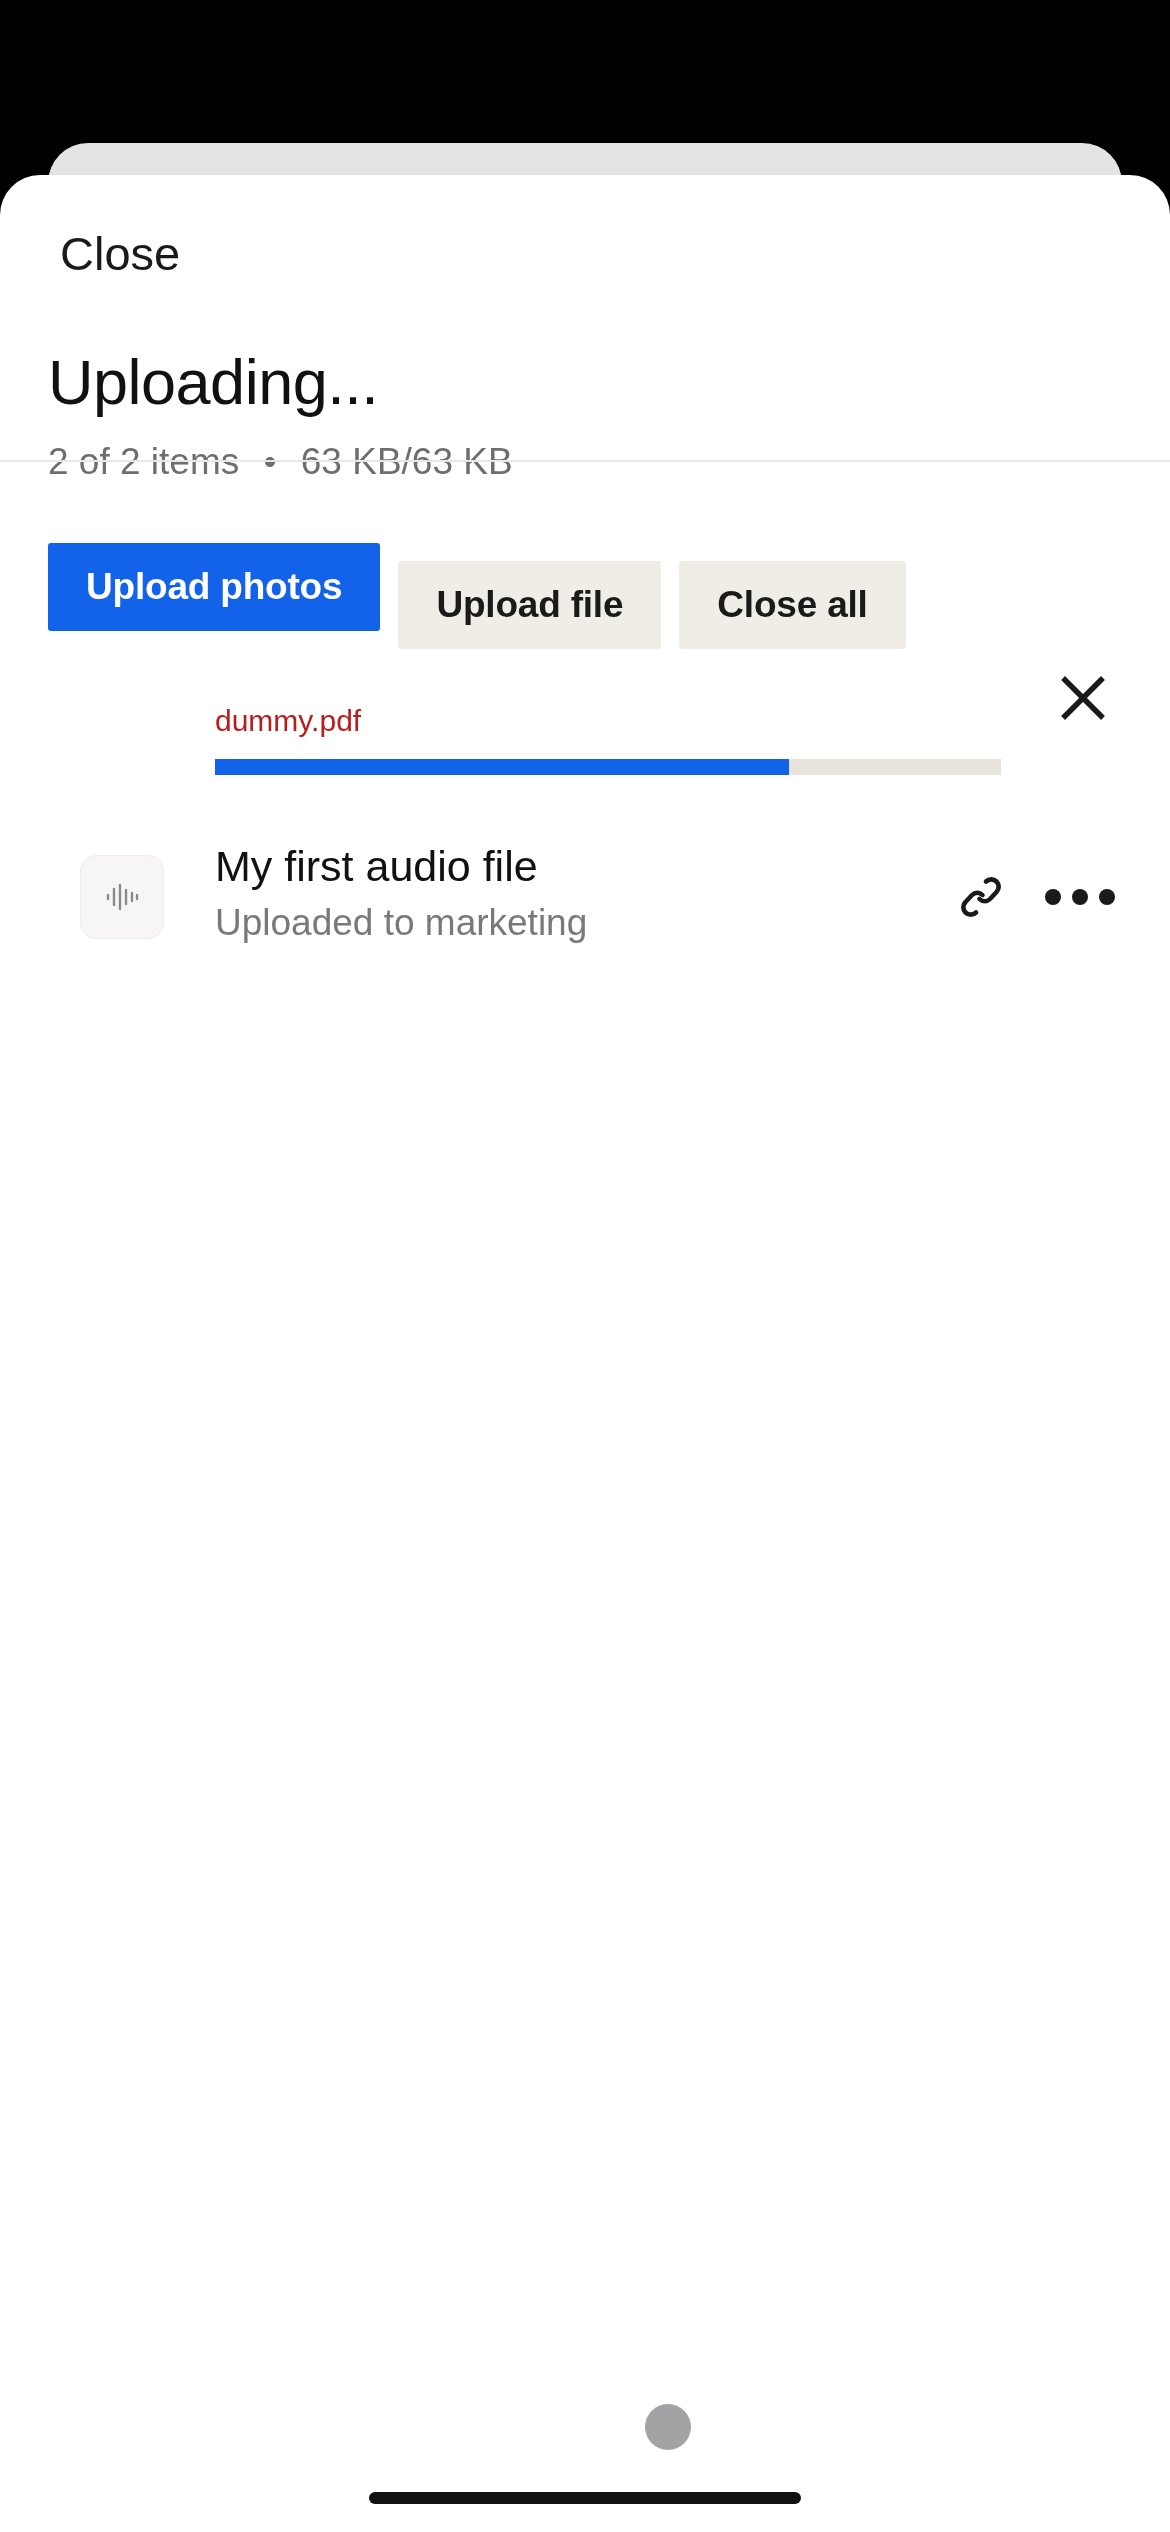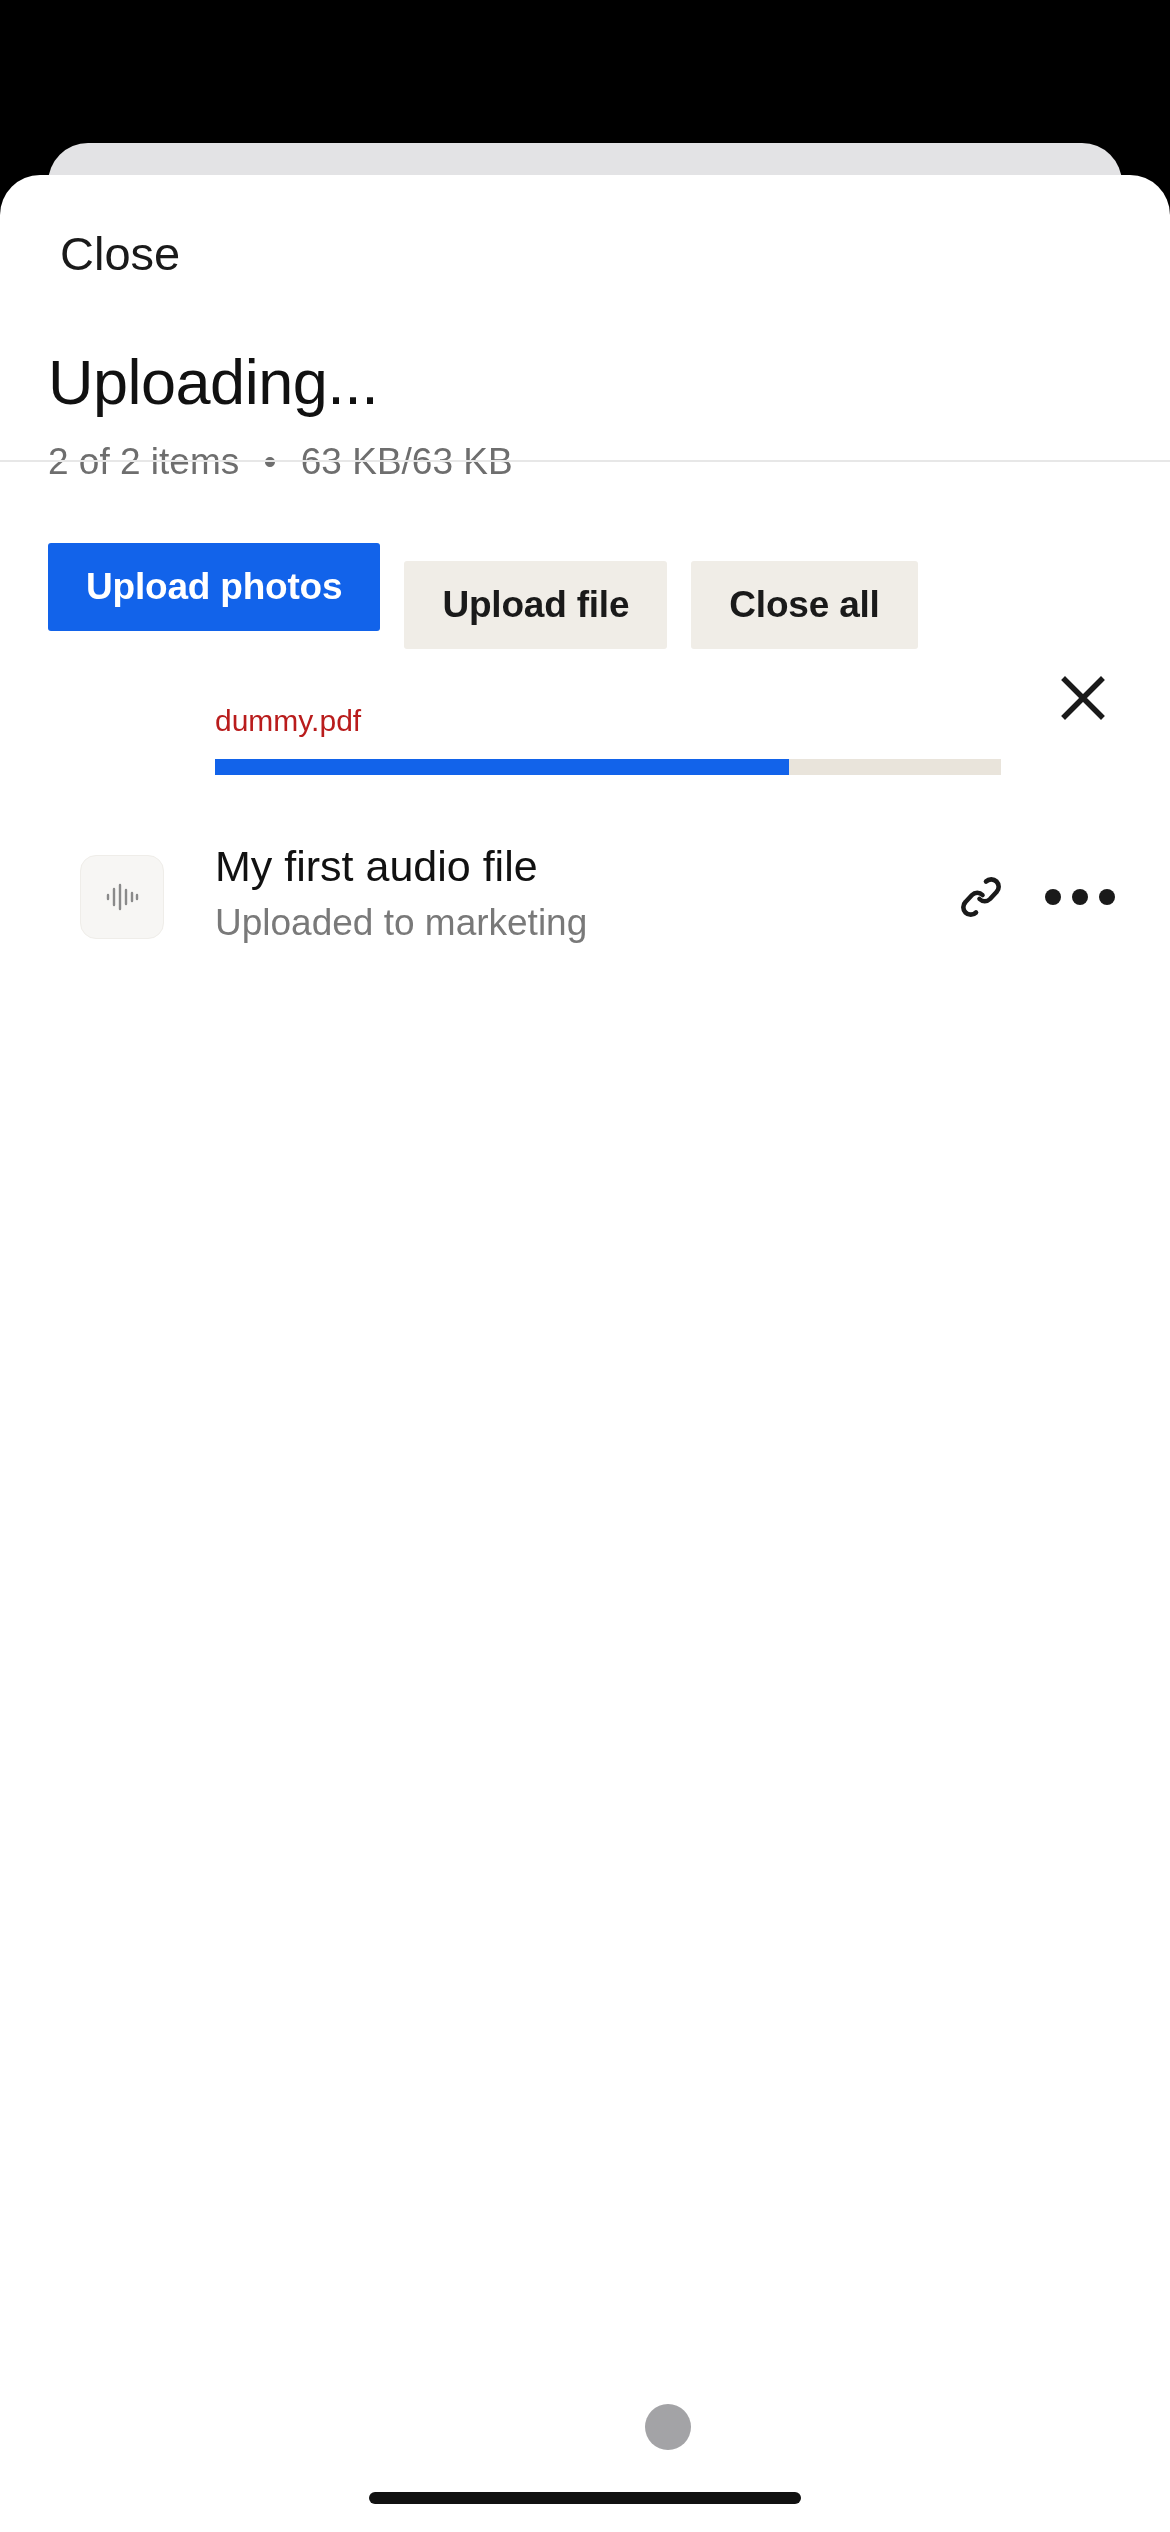--- a/index.html
+++ b/index.html
@@ -88,21 +88,21 @@
   }
   #sheet-subtitle {
     position:absolute; left:48px; top:267px;
     font-size:37px; color:#6E6E6E; line-height:1.1;
   }
   #sheet-subtitle .dot-sep { padding:0 14px; }
 
   
   #action-row {
     position:absolute; left:48px; top:350px;
-    display:flex; gap:24px; align-items:center;
+    display:flex; gap:18px; align-items:center;
   }
   .action-btn {
     height:88px;
     display:flex; align-items:center; justify-content:center;
     padding:0 38px;
     font-size:37px; font-weight:700;
     font-family:"Liberation Sans", sans-serif;
     border:none; border-radius:3px;
     letter-spacing:-0.2px;
     cursor:pointer; white-space:nowrap;

